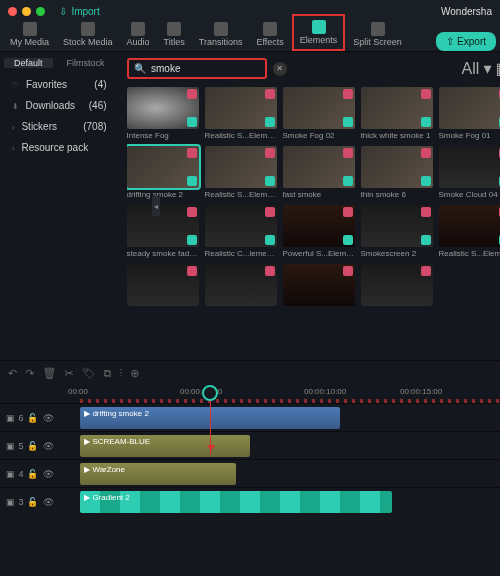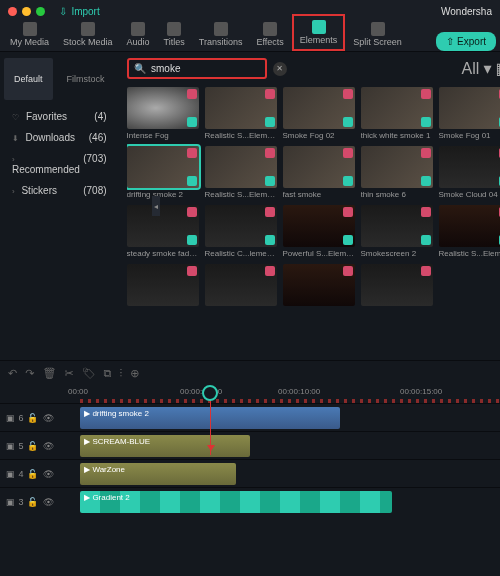--- a/index.html
+++ b/index.html
@@ -12,21 +12,21 @@
 .brand{margin-left:auto;color:#ddd;font-size:10px}
 .tabs{height:30px;background:#1a1e25;display:flex;align-items:flex-end;gap:2px;padding:0 4px;border-bottom:1px solid #0a0c10}
 .tab{padding:4px 6px;color:#aaa;font-size:9px;text-align:center;display:flex;flex-direction:column;align-items:center;gap:1px}
 .tab.active{border:2px solid #d33}
 .tab-icon{width:14px;height:14px;background:#555;border-radius:2px;display:flex;align-items:center;justify-content:center}
 .tab.active .tab-icon{background:#2eccb0}
 .export-btn{margin-left:auto;background:#2eccb0;color:#0a1e18;padding:4px 10px;border-radius:8px;font-size:10px}
 .main{display:flex;height:308px}
 .sidebar{width:150px;background:#14181e;padding:6px 4px}
 .modes{display:flex;gap:4px;margin-bottom:6px}
-.mode{padding:16px 10px;color:#888;font-size:9px;border-radius:2px}
+.mode{padding:0 10px;color:#888;font-size:9px;border-radius:2px}
 .mode.on{background:#252a33;color:#ddd}
 .srow{display:flex;justify-content:space-between;padding:5px 8px;color:#ccc;font-size:10px}
 .srow .chev{color:#666;margin-right:4px;font-size:8px}
 .content{flex:1;padding:6px 8px}
 .searchbar{display:flex;align-items:center;gap:6px;margin-bottom:8px}
 .search{border:2px solid #d33;padding:3px 6px;border-radius:3px;display:flex;align-items:center;gap:4px;width:140px}
 .search input{background:none;border:none;color:#ddd;font-size:10px;outline:none;width:100%}
 .clear{width:14px;height:14px;background:#333;border-radius:50%;color:#aaa;display:flex;align-items:center;justify-content:center;font-size:8px}
 .all{color:#aaa;font-size:16px;margin-left:auto;display:flex;gap:4px;align-items:flex-end}
 .grid{display:grid;grid-template-columns:repeat(5,1fr);gap:6px;max-height:260px;overflow:hidden}
@@ -121,26 +121,26 @@
     <div id="sidebar-items">
         <div class="srow">
           <span><span class="chev">♡</span> Favorites</span>
           <span>(4)</span>
         </div>
         <div class="srow">
           <span><span class="chev">⬇</span> Downloads</span>
           <span>(46)</span>
         </div>
         <div class="srow">
-          <span><span class="chev">›</span> Recommended</span>
-          <span>(703)</span>
-        </div>
-        <div class="srow">
           <span><span class="chev">›</span> Stickers</span>
           <span>(708)</span>
+        </div>
+        <div class="srow">
+          <span><span class="chev">›</span> Resource pack</span>
+          <span></span>
         </div>
       </div>
   </div>
 
   <div class="content">
     <div class="searchbar">
       <div class="search">
         <span>🔍</span>
         <input value="smoke" style="">
       </div>
@@ -267,21 +267,21 @@
     <span>🗑</span>
     <span>✂</span>
     <span>🏷</span>
     <span>⧉</span>
     <span>⫶</span>
     <span>⊕</span>
   </div>
   <div class="tl-ruler">
     <span class="tick" style="left:68px">00:00</span>
     <span class="tick" style="left:180px">00:00:05:00</span>
-    <span class="tick" style="left:278px">00:00:10:00</span>
+    <span class="tick" style="left:304px">00:00:10:00</span>
     <span class="tick" style="left:400px">00:00:15:00</span>
     <div class="playhead"></div>
     <div class="arrow"></div>
   </div>
   <div id="tracks">
       <div class="track">
         <div class="thead"><span>▣</span> 6 <span>🔓</span> <span>👁</span></div>
         <div class="clip blue"><span>▶ drifting smoke 2</span></div>
       </div>
       <div class="track">

